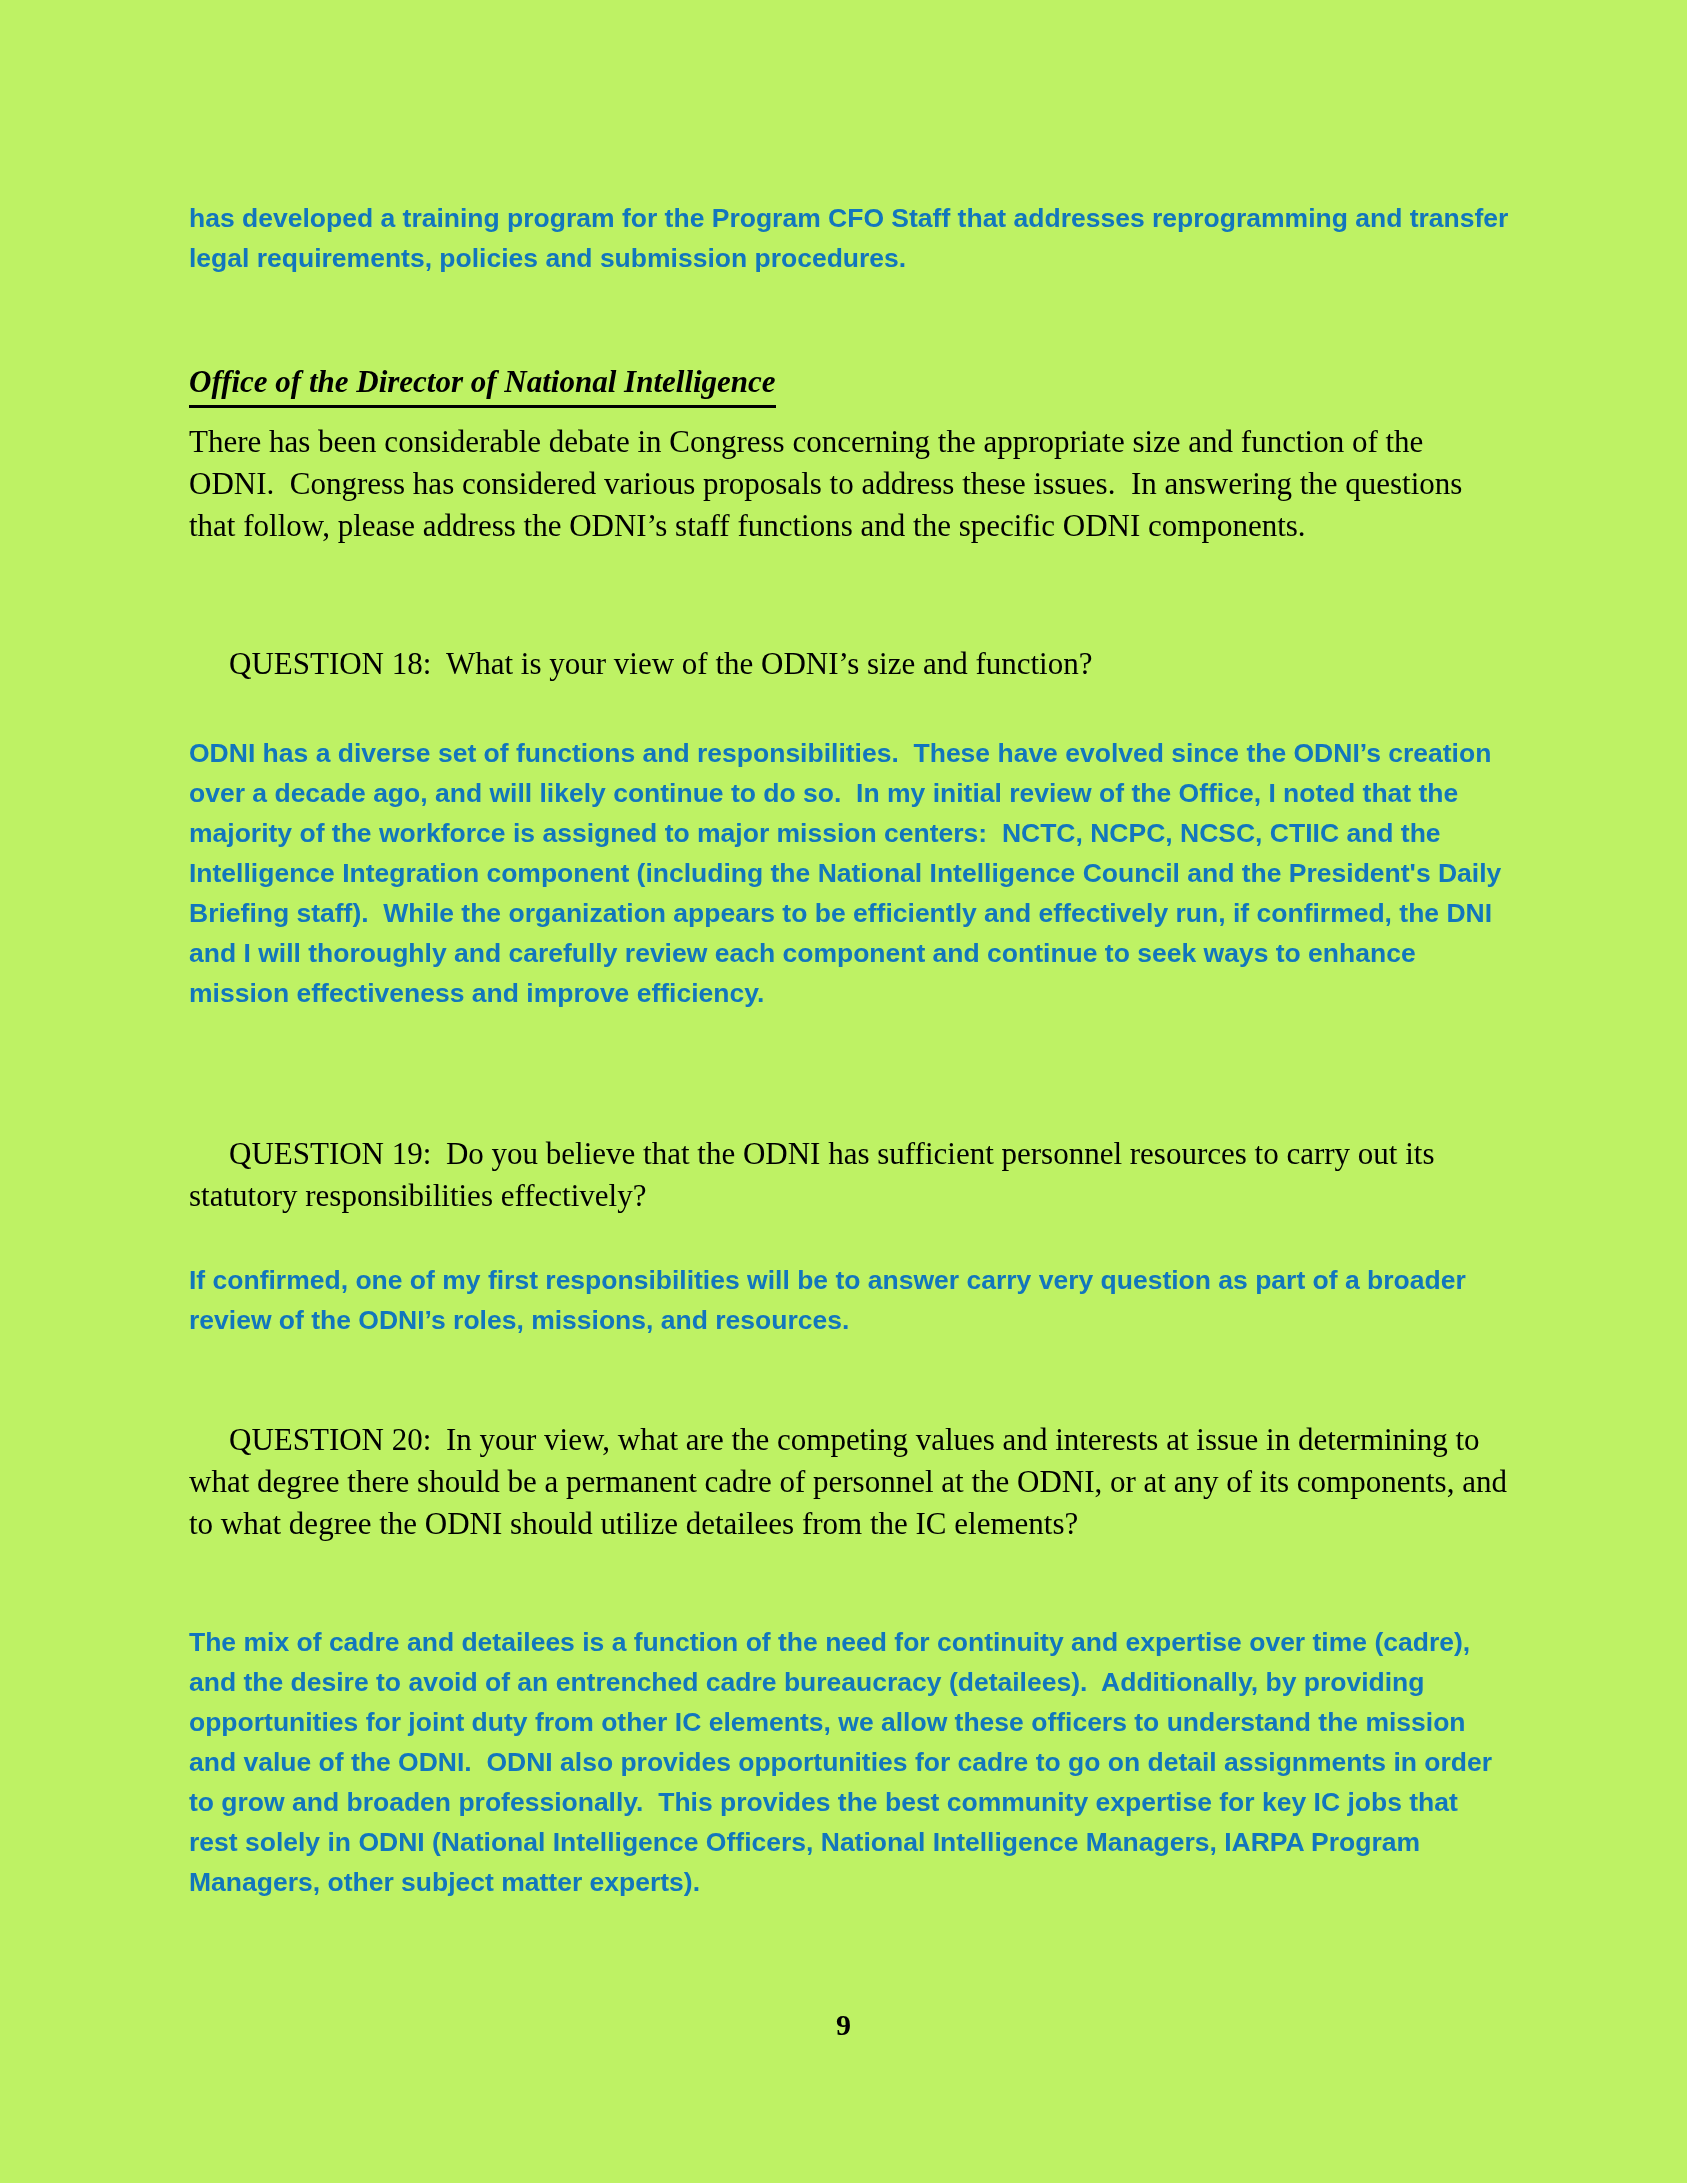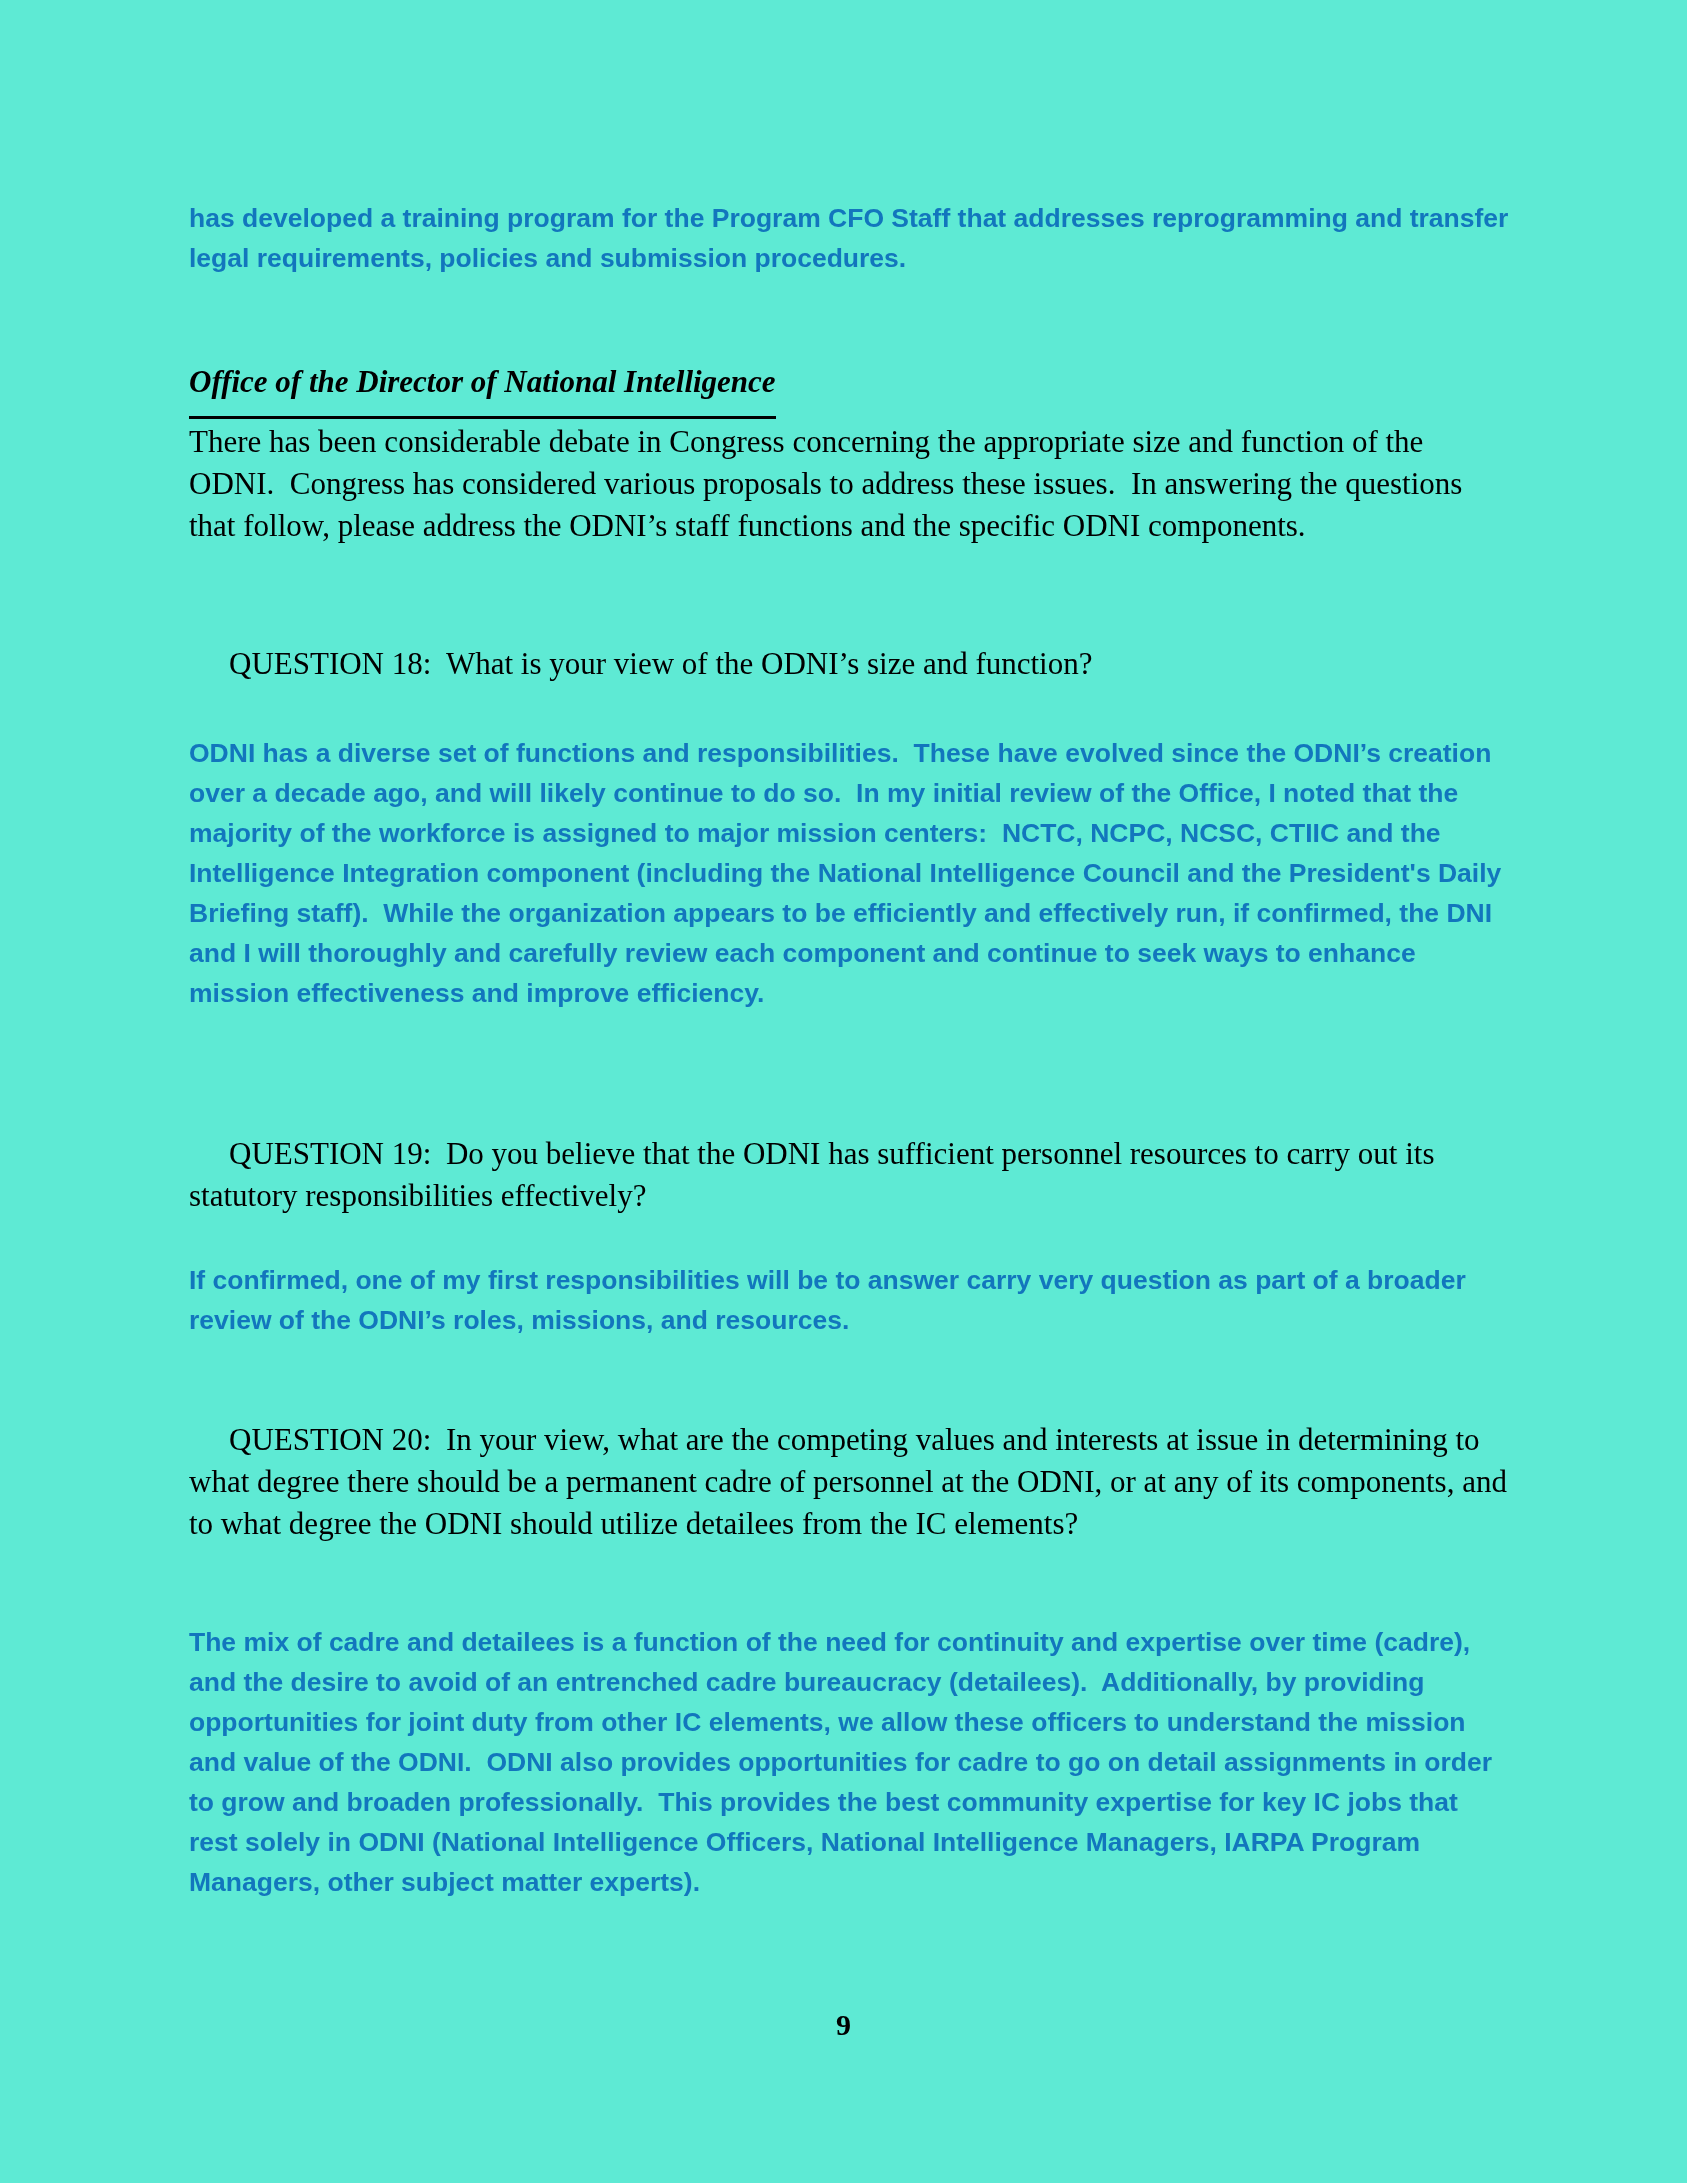--- a/index.html
+++ b/index.html
@@ -4,21 +4,21 @@
 <style>
   html, body {
     margin: 0;
     padding: 0;
     background: #ffffff;
   }
   .page {
     position: relative;
     width: 1687px;
     height: 2183px;
-    background: #5eead4;
+    background: #bef264;
     overflow: hidden;
   }
   .block {
     position: absolute;
     left: 189px;
     width: 1320px;
     margin: 0;
     white-space: pre-wrap;
   }
   .blue {
@@ -42,21 +42,21 @@
     margin: 0;
     font-family: "Liberation Serif", "DejaVu Serif", serif;
     font-weight: 700;
     font-style: italic;
     font-size: 31px;
     line-height: 37px;
     color: #000000;
   }
   .heading .underlined {
     border-bottom: 3.3px solid #000000;
-    padding-bottom: 17px;
+    padding-bottom: 6px;
   }
   .q-label {
     font-weight: 400;
     margin-left: 40px;
   }
   .q-text {
     margin-left: 14.6px;
   }
   .page-number {
     position: absolute;

